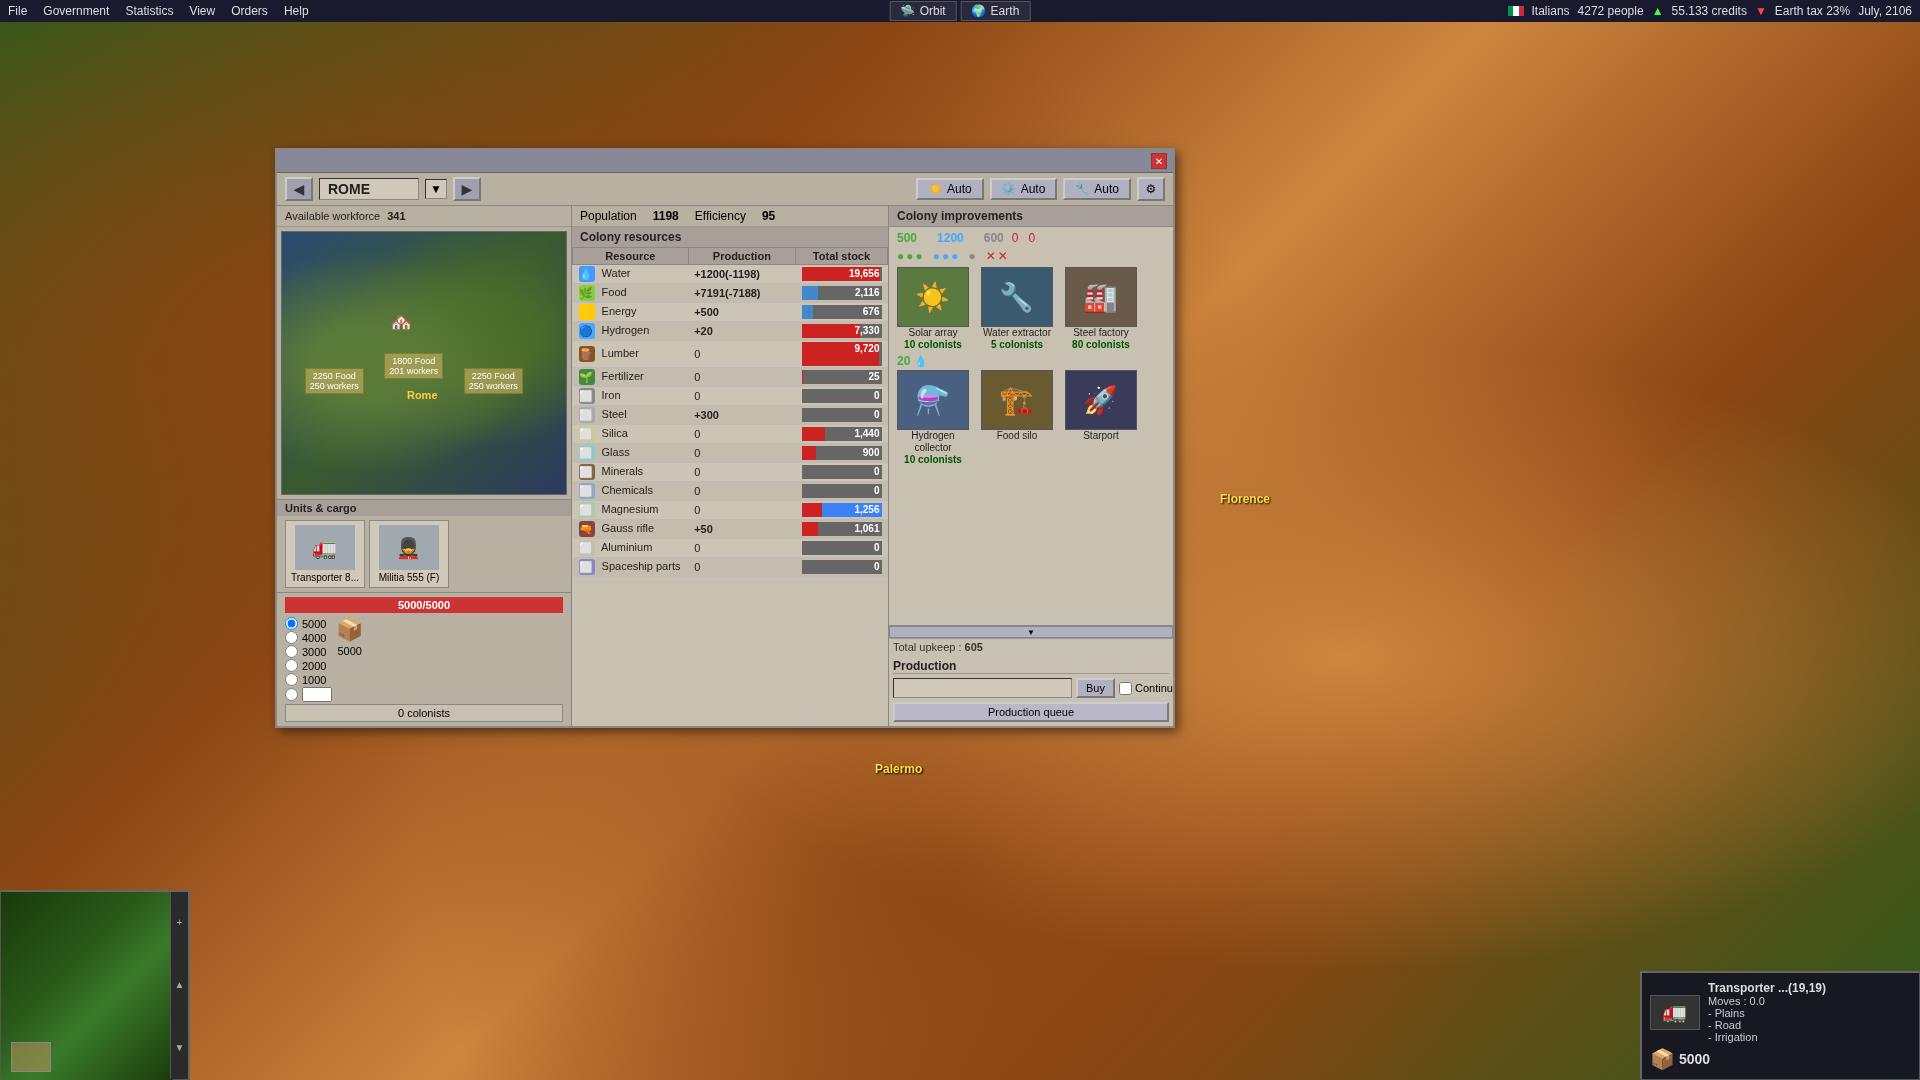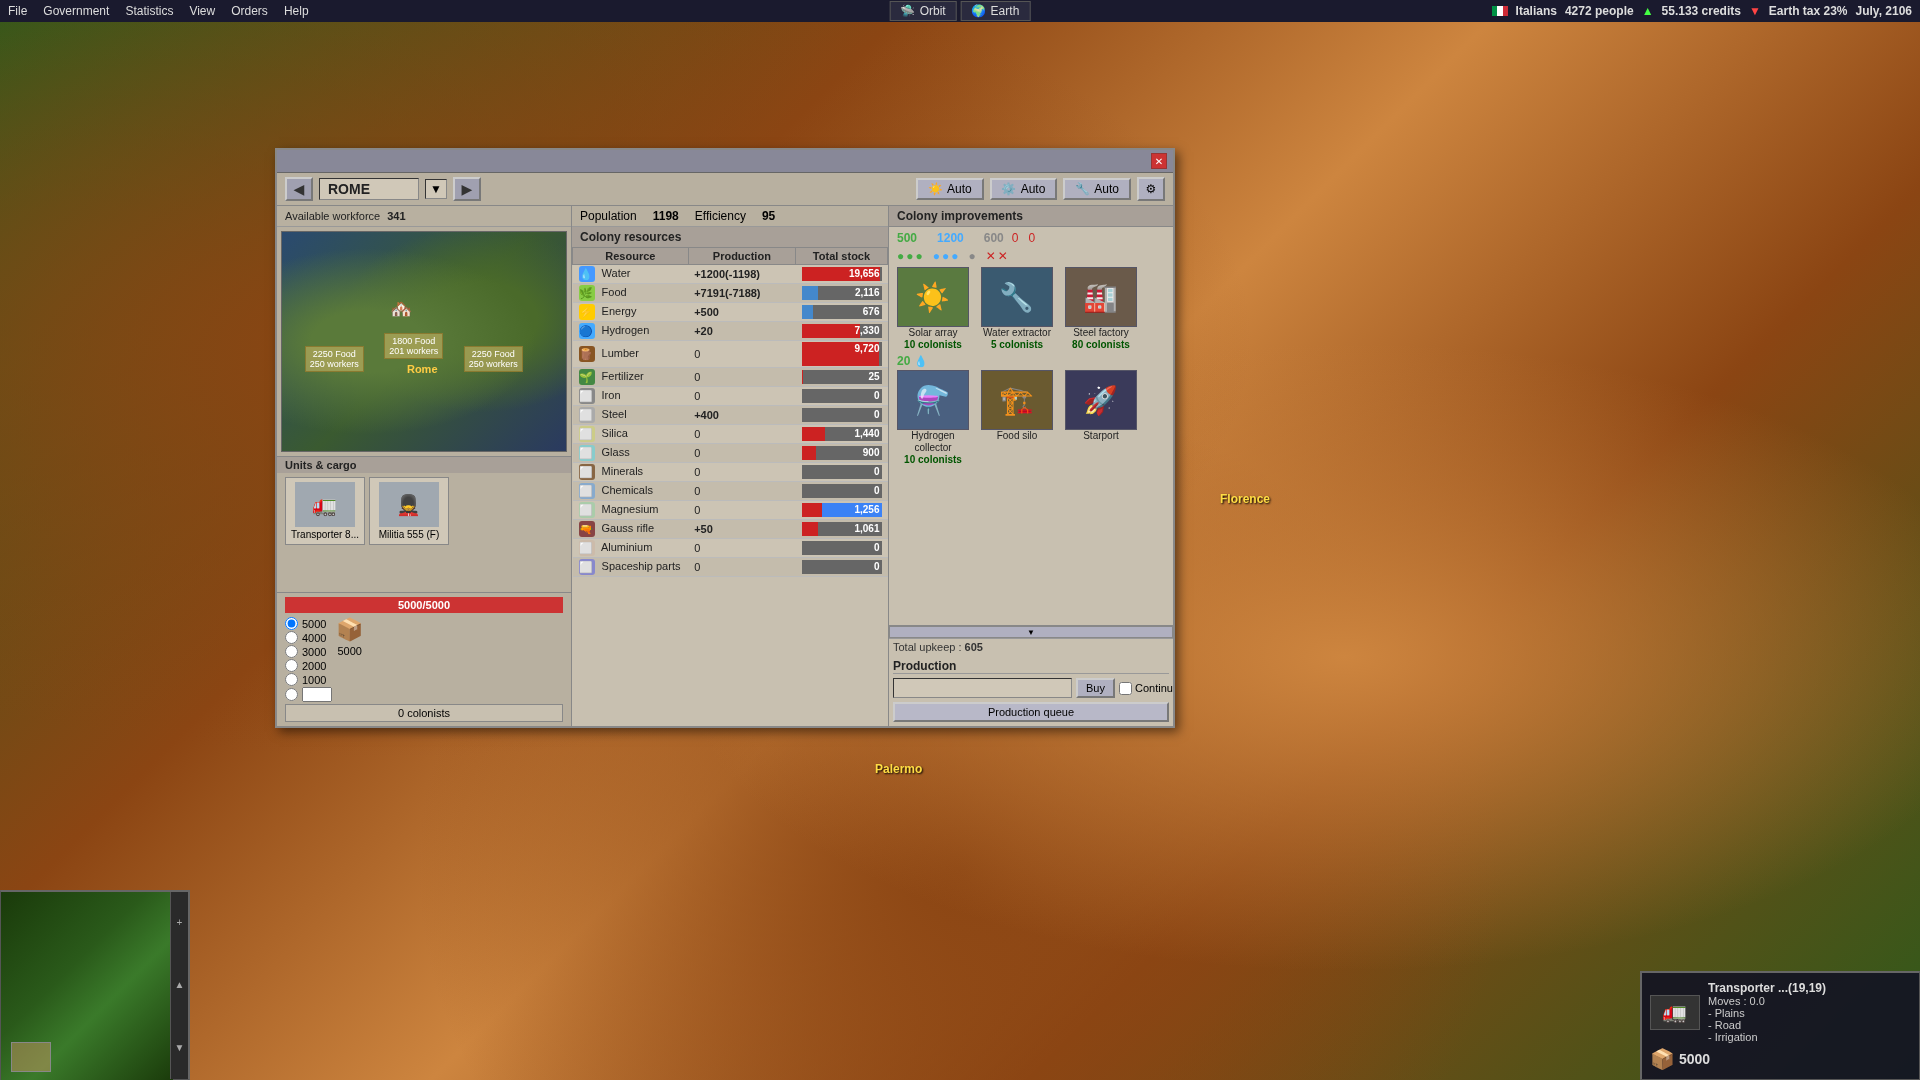--- a/index.html
+++ b/index.html
@@ -49,21 +49,20 @@
     }
     .top-right {
       position: absolute;
       right: 0;
       display: flex;
       align-items: center;
       gap: 8px;
       padding-right: 8px;
       color: #ddd;
       font-size: 12px;
-      font-weight: bold;
     }
     .flag-it { width: 16px; height: 10px; display: inline-block; background: linear-gradient(to right, #009246 33%, #fff 33% 66%, #ce2b37 66%); }
 
     
     #map-bg {
       position: absolute;
       top: 22px; left: 0; right: 0; bottom: 0;
       background: 
         radial-gradient(ellipse at 20% 30%, #8B4513 0%, transparent 40%),
         radial-gradient(ellipse at 70% 60%, #CD853F 0%, transparent 35%),
@@ -314,21 +313,20 @@
       display: flex;
       align-items: center;
       justify-content: center;
       font-size: 20px;
     }
 
     
     .cargo-slider {
       padding: 4px 8px;
       border-top: 1px solid #888;
-      margin-top: 43px;
     }
     .cargo-progress-bar {
       background: #cc3333;
       height: 16px;
       width: 100%;
       display: flex;
       align-items: center;
       justify-content: center;
       color: white;
       font-size: 11px;
@@ -824,21 +822,21 @@
           <div style="background:#4488cc; height:100%; width:0%; position:absolute; left:0;"></div>
           <span style="position:absolute; right:2px; top:0; color:white; font-size:10px; font-weight:bold; line-height:14px;">0</span>
         </div>
       </td>
     </tr>
               <tr style="background: rgb(196, 188, 172);">
       <td>
         <span style="display:inline-block; width:16px; height:16px; background:#aaaaaa; border-radius:3px; vertical-align:middle; margin-right:4px; text-align:center; font-size:11px; line-height:16px;">⬜</span>
         Steel
       </td>
-      <td class="prod-positive">+400</td>
+      <td class="prod-positive">+300</td>
       <td>
         <div class="stock-bar-container" style="background:#666; height:14px; position:relative; min-width:80px;">
           <div style="background:#4488cc; height:100%; width:0%; position:absolute; left:0;"></div>
           <span style="position:absolute; right:2px; top:0; color:white; font-size:10px; font-weight:bold; line-height:14px;">0</span>
         </div>
       </td>
     </tr>
               <tr style="background: rgb(204, 196, 180);">
       <td>
         <span style="display:inline-block; width:16px; height:16px; background:#cccc88; border-radius:3px; vertical-align:middle; margin-right:4px; text-align:center; font-size:11px; line-height:16px;">⬜</span>

